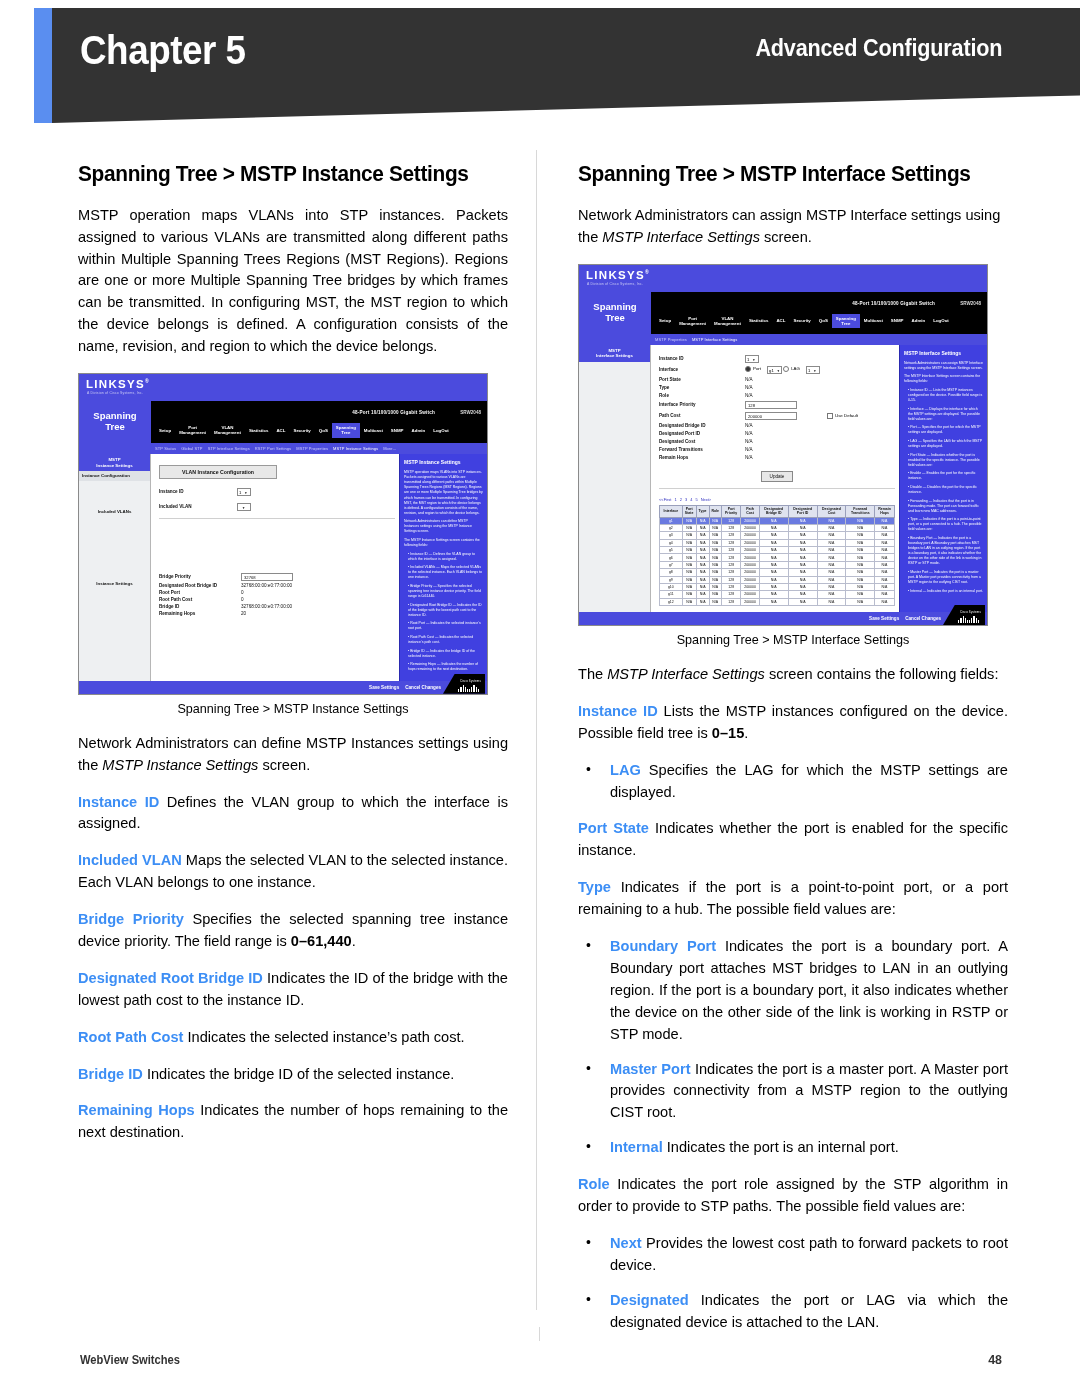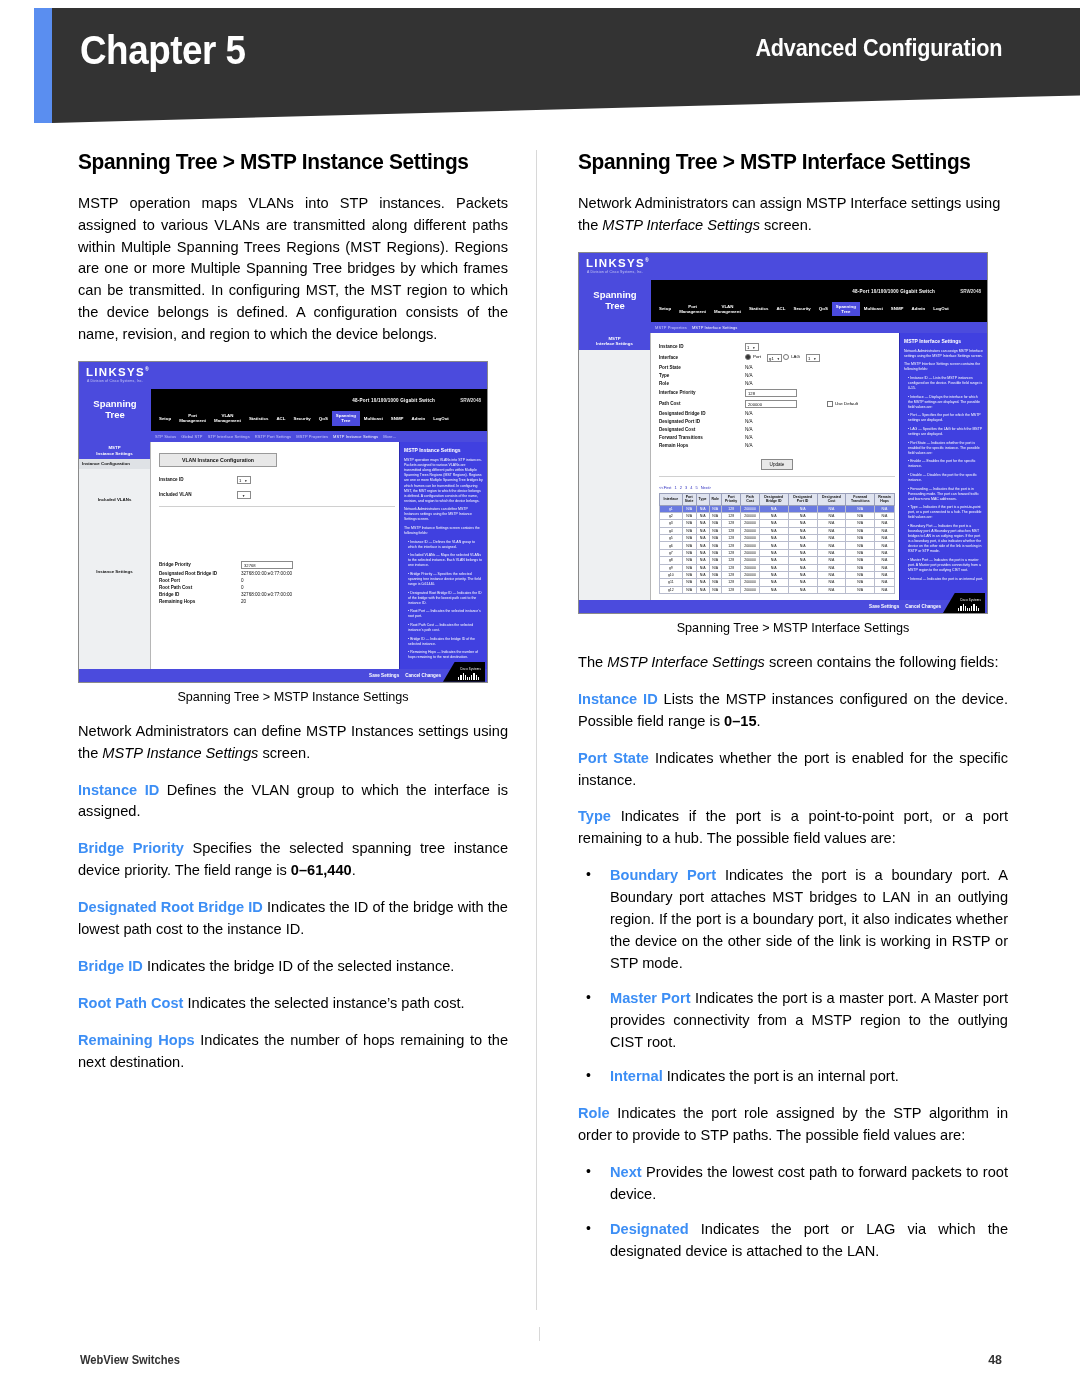--- a/index.html
+++ b/index.html
@@ -24,21 +24,21 @@
     color: #ffffff; font-size: 40px; font-weight: bold;
     letter-spacing: -0.5px; transform: scaleX(0.92); transform-origin: left center;
   }
   .section-title {
     position: absolute; right: 78px; top: 34px;
     color: #ffffff; font-size: 24px; font-weight: bold;
     letter-spacing: -0.2px; transform: scaleX(0.9); transform-origin: right center;
   }
 
   
-  .col { position: absolute; top: 150px; width: 430px; }
+  .col { position: absolute; top: 162px; width: 430px; }
   .col-left  { left: 78px; }
   .col-right { left: 578px; }
   .col-divider { position: absolute; left: 536px; top: 150px; width: 1px; height: 1160px; background: #d8d8d8; }
 
   h2.heading {
     font-size: 21.5px; font-weight: bold; color: #000;
     letter-spacing: -0.35px; margin-bottom: 18px; line-height: 1.15;
     transform: scaleX(0.97); transform-origin: left center;
   }
   p.body {
@@ -355,24 +355,25 @@
         </div>
 
       </div>
       <div class="figcap">Spanning Tree &gt; MSTP Instance Settings</div>
     </div>
 
     <p class="body"><span>Network Administrators can define MSTP Instances settings using the </span><span class="em">MSTP Instance Settings</span><span> screen.</span></p>
 
     <div id="left-fields">
         <p class="body"><span class="term">Instance ID</span><span> Defines the VLAN group to which the interface is assigned.</span></p>
+        <p class="body"><span class="term">Included VLAN</span><span>  Maps the selected VLAN to the selected instance. Each VLAN belongs to one instance.</span></p>
         <p class="body"><span class="term">Bridge Priority</span><span> Specifies the selected spanning tree instance device priority. The field range is </span><span class="b">0–61,440</span><span>.</span></p>
         <p class="body"><span class="term">Designated Root Bridge ID</span><span>  Indicates the ID of the bridge with the lowest path cost to the instance ID.</span></p>
+        <p class="body"><span class="term">Root Path Cost</span><span> Indicates the selected instance’s path cost.</span></p>
         <p class="body"><span class="term">Bridge ID</span><span> Indicates the bridge ID of the selected instance.</span></p>
-        <p class="body"><span class="term">Root Path Cost</span><span> Indicates the selected instance’s path cost.</span></p>
         <p class="body"><span class="term">Remaining Hops</span><span>  Indicates the number of hops remaining to the next destination.</span></p>
       </div>
   </div>
 
   <div class="col col-right">
     <h2 class="heading">Spanning Tree &gt; MSTP Interface Settings</h2>
     <p class="body nojust"><span>Network Administrators can assign MSTP Interface settings using the </span><span class="em">MSTP Interface Settings</span><span> screen.</span></p>
 
     <div class="figure">
       <div class="ui">
@@ -699,22 +700,23 @@
           </div>
         </div>
 
       </div>
       <div class="figcap">Spanning Tree &gt; MSTP Interface Settings</div>
     </div>
 
     <p class="body"><span>The </span><span class="em">MSTP Interface Settings</span><span> screen contains the following fields:</span></p>
 
     <div id="right-fields">
-        <p class="body"><span class="term">Instance ID</span><span>  Lists the MSTP instances configured on the device. Possible field range is </span><span class="b">0–15</span><span>.</span></p>
+        <p class="body"><span class="term">Instance ID</span><span>  Lists the MSTP instances configured on the device. Possible field tree is </span><span class="b">0–15</span><span>.</span></p>
         <ul class="bullets">
+          <li><span class="term">LAG</span><span> Specifies the LAG for which the MSTP settings are displayed.</span></li>
         </ul>
         <p class="body"><span class="term">Port State</span><span>  Indicates whether the port is enabled for the specific instance.</span></p>
         <p class="body"><span class="term">Type</span><span> Indicates if the port is a point-to-point port, or a port remaining to a hub. The possible field values are:</span></p>
         <ul class="bullets">
           <li><span class="term">Boundary Port</span><span>  Indicates the port is a boundary port. A Boundary port attaches MST bridges to LAN in an outlying region. If the port is a boundary port, it also indicates whether the device on the other side of the link is working in RSTP or STP mode.</span></li>
           <li><span class="term">Master Port</span><span> Indicates the port is a master port. A Master port provides connectivity from a MSTP region to the outlying CIST root.</span></li>
           <li><span class="term">Internal</span><span>  Indicates the port is an internal port.</span></li>
         </ul>
         <p class="body"><span class="term">Role</span><span>  Indicates the port role assigned by the STP algorithm in order to provide to STP paths. The possible field values are:</span></p>
         <ul class="bullets">

